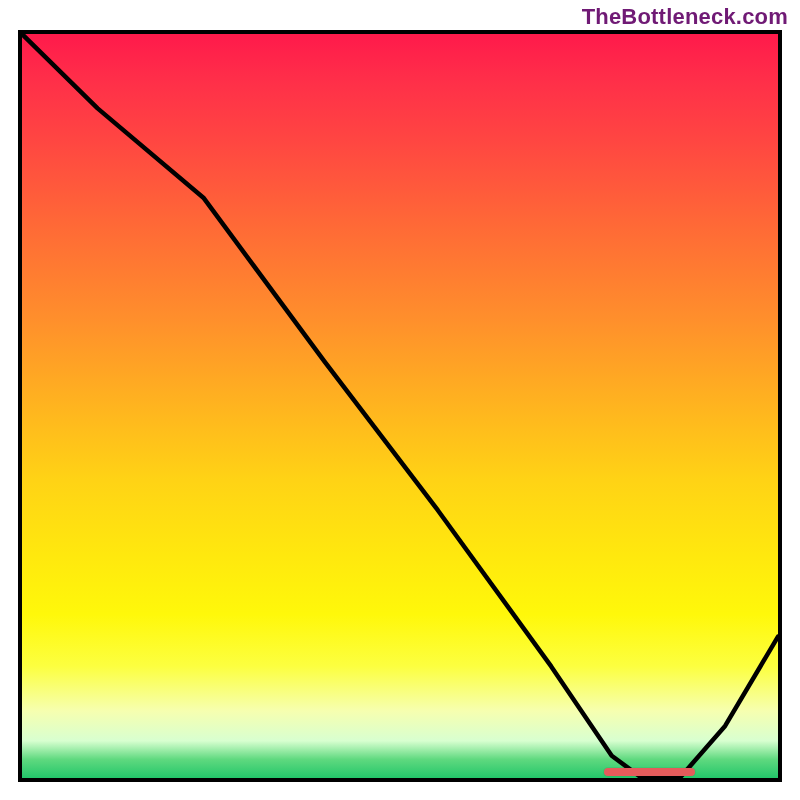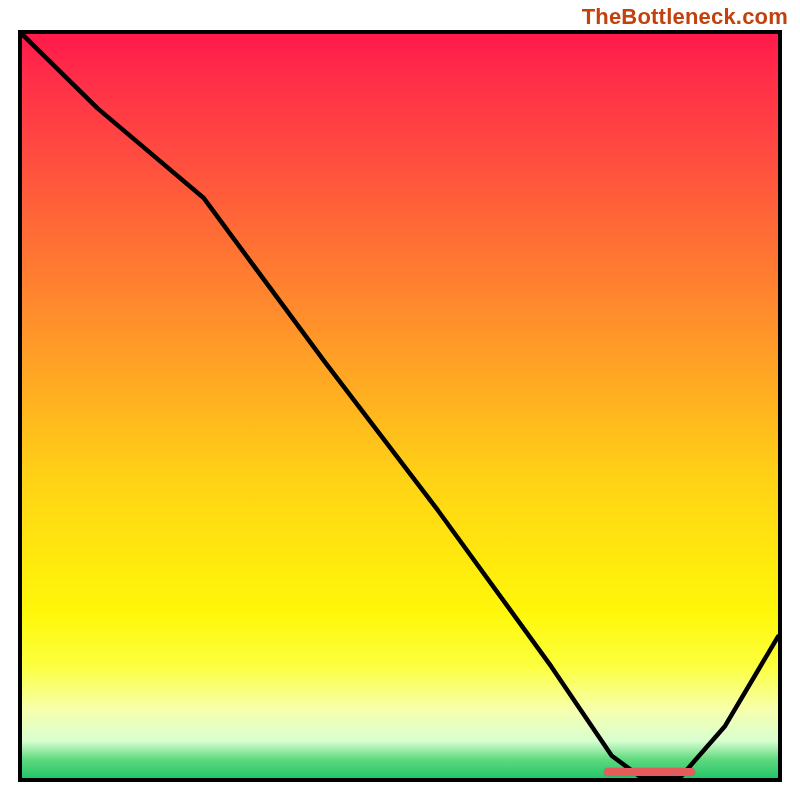--- a/index.html
+++ b/index.html
@@ -15,21 +15,21 @@
     position: relative;
     width: 800px;
     height: 800px;
   }
   .watermark {
     position: absolute;
     top: 4px;
     right: 12px;
     font-size: 22px;
     font-weight: 600;
-    color: #c2410c;
+    color: #701a75;
     letter-spacing: 0.2px;
     user-select: none;
   }
   .plot {
     position: absolute;
     left: 18px;
     top: 30px;
     width: 764px;
     height: 752px;
     box-sizing: border-box;

